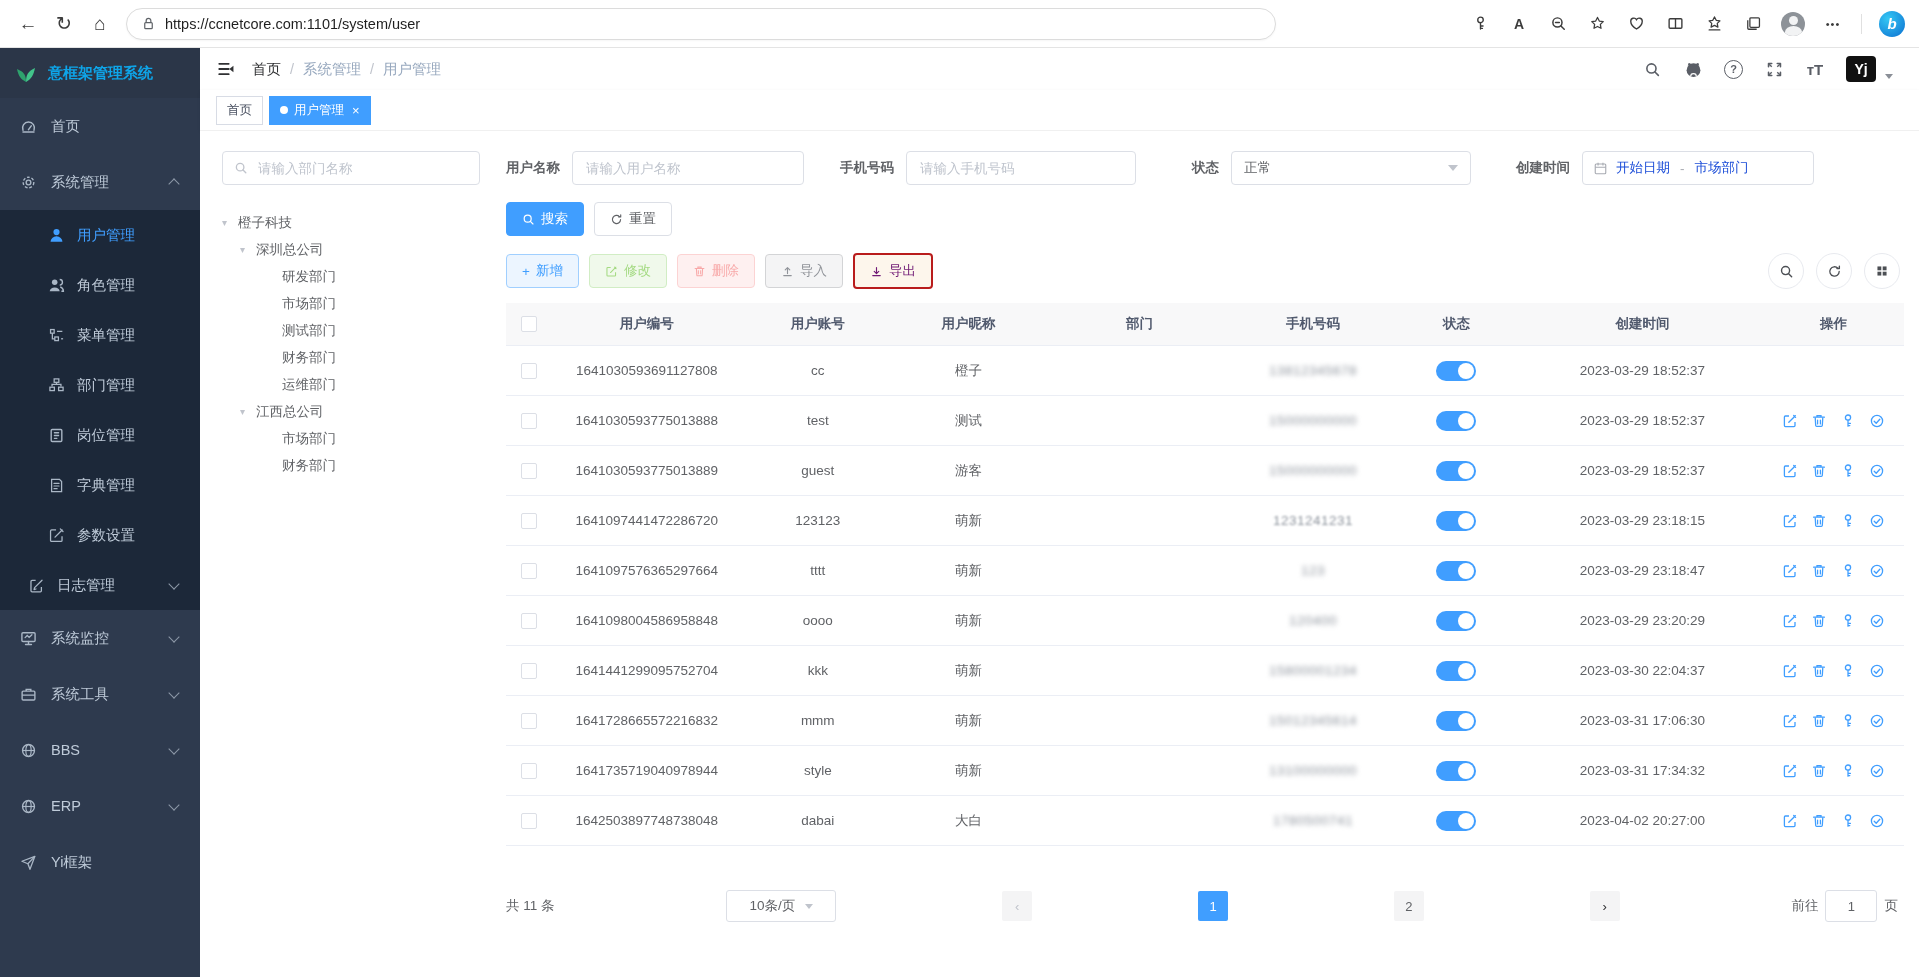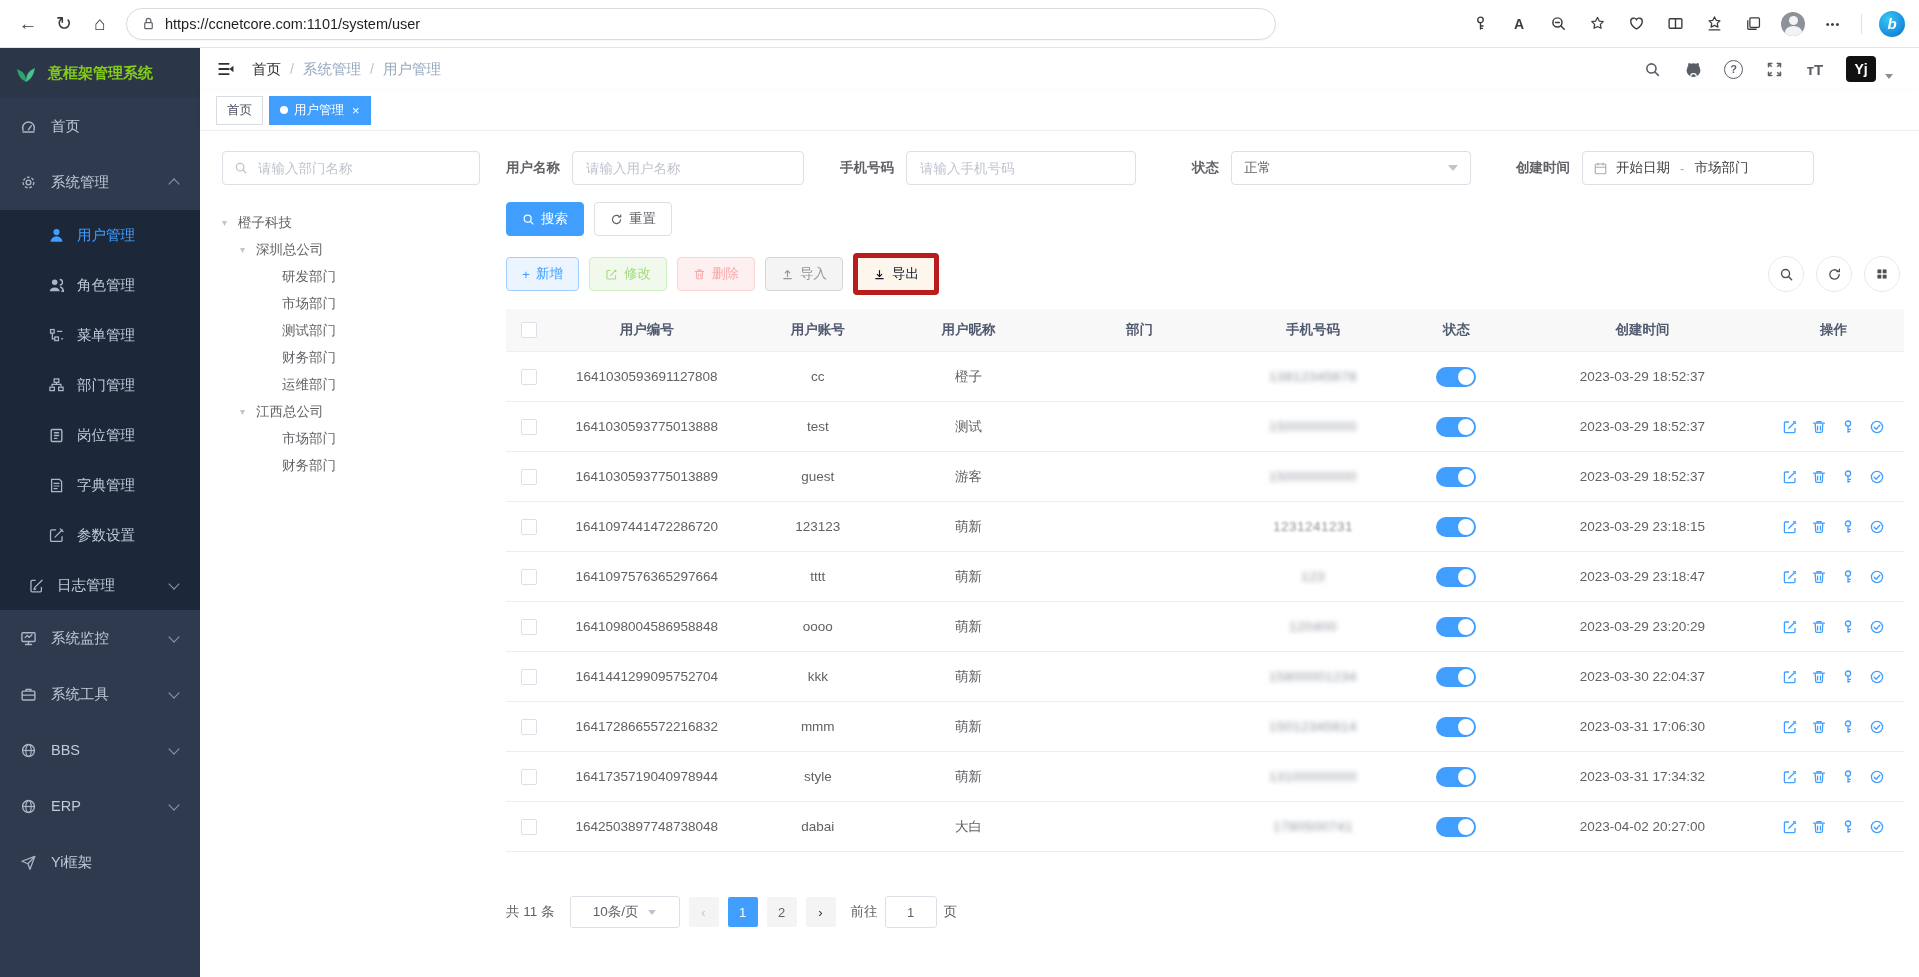--- a/index.html
+++ b/index.html
@@ -14,21 +14,21 @@
   .bico{width:22px;height:22px;display:flex;align-items:center;justify-content:center;font-size:15px;color:#3c3c3c;cursor:pointer;}
   .avatar-edge{width:24px;height:24px;border-radius:50%;background:#8d9298;position:relative;overflow:hidden;}
   .avatar-edge::before{content:"";position:absolute;left:7.5px;top:4px;width:9px;height:9px;border-radius:50%;background:#f2f3f4;}
   .avatar-edge::after{content:"";position:absolute;left:3.5px;top:14.5px;width:17px;height:12px;border-radius:50% 50% 0 0;background:#f2f3f4;}
   .bing{width:26px;height:26px;border-radius:50%;background:radial-gradient(circle at 35% 30%,#35c7f4,#0b6fd0);color:#fff;font-weight:bold;font-size:15px;display:flex;align-items:center;justify-content:center;font-style:italic;}
   .vdiv{width:1px;height:20px;background:#e0e0e0;}
   
   .app{display:flex;height:929px;}
   .sidebar{width:200px;background:#2e3a4e;flex-shrink:0;color:#bfcbd9;overflow:hidden;}
   .logo{height:50px;display:flex;align-items:center;gap:10px;padding:0 14px;background:#2b3648;}
-  .logo .ttl{color:#84cc16;font-weight:bold;font-size:15px;white-space:nowrap;}
+  .logo .ttl{color:#0ea5e9;font-weight:bold;font-size:15px;white-space:nowrap;}
   .mi{height:56px;display:flex;align-items:center;gap:14px;padding:0 20px;font-size:14.5px;cursor:pointer;position:relative;}
   .mi .lbl{flex:0 0 auto;}
   .sub{background:#1c2839;}
   .smi{height:50px;display:flex;align-items:center;gap:12px;padding:0 20px 0 48px;font-size:14.5px;cursor:pointer;background:#1c2839;}
   .smi.active{color:#409eff;}
   .chev{width:7px;height:7px;border-right:1.5px solid #8d99a8;border-bottom:1.5px solid #8d99a8;position:absolute;right:22px;}
   .chev.down{transform:rotate(45deg);margin-top:-3px;}
   .chev.up{transform:rotate(-135deg);margin-top:3px;}
   .micon{width:17px;height:17px;color:#aab7c6;flex-shrink:0;}
   .smi.active .micon{color:#409eff;}
@@ -58,46 +58,46 @@
   .tree{margin-top:24px;}
   .trow{height:27px;display:flex;align-items:center;font-size:13.5px;color:#606266;cursor:pointer;}
   .tcaret{width:16px;color:#c0c4cc;font-size:10px;flex-shrink:0;}
   .rightcol{flex:1;min-width:0;display:flex;flex-direction:column;}
   .frow{display:flex;align-items:center;}
   .flabel{font-weight:bold;color:#606266;font-size:13.5px;margin-right:12px;white-space:nowrap;}
   .fitem{display:flex;align-items:center;}
   .selbox{width:240px;height:34px;border:1px solid #dcdfe6;border-radius:4px;display:flex;align-items:center;padding:0 12px;box-sizing:border-box;color:#606266;font-size:13.5px;cursor:pointer;background:#fff;}
   .selbox .caret{margin-left:auto;width:0;height:0;border-left:5px solid transparent;border-right:5px solid transparent;border-top:6px solid #c0c4cc;}
   .datebox{width:232px;height:34px;border:1px solid #dcdfe6;border-radius:4px;display:flex;align-items:center;padding:0 10px;box-sizing:border-box;gap:8px;font-size:13.5px;background:#fff;}
-  .datebox .plc{color:#404040;}
+  .datebox .plc{color:#1d4ed8;}
   .datebox .mid{color:#a8abb2;margin:0 2px;}
   .btnrow{margin-top:17px;display:flex;gap:10px;}
   .btn{height:33px;padding:16px 15px;border-radius:4px;border:1px solid #dcdfe6;background:#fff;color:#606266;font-size:13.5px;display:inline-flex;align-items:center;gap:6px;cursor:pointer;font-family:inherit;}
   .btn-primary{background:#409eff;border-color:#409eff;color:#fff;}
   .actrow{margin-top:17px;display:flex;align-items:center;gap:10px;}
   .btn-pblue{background:#ecf5ff;border:1px solid #a0cfff;color:#409eff;}
   .btn-pgreen{background:#f0f9eb;border:1px solid #d1edc4;color:#a4da82;}
   .btn-pred{background:#fef0f0;border:1px solid #fcd3d3;color:#f8a8a8;}
   .btn-pgray{background:#f4f4f5;border:1px solid #d3d4d6;color:#909399;}
-  .btn-porange{background:#fdf6ec;border:5px solid #b91c1c;color:#0f172a;}
+  .btn-porange{background:#fdf6ec;border:2px solid #b91c1c;color:#701a75;}
   .actright{margin-left:auto;display:flex;gap:12px;padding-right:4px;}
   .cbtn{width:34px;height:34px;border-radius:50%;border:1px solid #e8eaef;background:#fff;display:flex;align-items:center;justify-content:center;color:#4c4f54;cursor:pointer;}
   
   table.grid{width:100%;border-collapse:collapse;table-layout:fixed;margin-top:14px;}
   .grid th{background:#f8f8f9;color:#515a6e;font-size:13.5px;font-weight:bold;height:42px;border-bottom:1px solid #ebeef5;text-align:center;padding:0;}
   .grid td{height:49px;border-bottom:1px solid #ebeef5;text-align:center;font-size:13.5px;color:#606266;padding:0;white-space:nowrap;}
   .cb{width:14px;height:14px;border:1px solid #dcdfe6;border-radius:2px;display:inline-block;background:#fff;vertical-align:middle;cursor:pointer;}
   .sw{width:40px;height:20px;border-radius:10px;background:#409eff;position:relative;display:inline-block;vertical-align:middle;cursor:pointer;}
   .sw::after{content:"";position:absolute;right:2px;top:2px;width:16px;height:16px;border-radius:50%;background:#fff;}
   .ph{filter:blur(2.4px);color:#8d939c;letter-spacing:.5px;}
   .ph-l{filter:blur(1.1px);}
   .ops{display:flex;align-items:center;justify-content:center;gap:13px;}
   .op{width:16px;height:16px;color:#409eff;cursor:pointer;}
   
-  .pager{display:flex;align-items:center;justify-content:flex-start;gap:9px;margin-top:44px;font-size:13.5px;color:#606266;padding-right:6px;}
+  .pager{display:flex;align-items:center;justify-content:space-between;gap:9px;margin-top:44px;font-size:13.5px;color:#606266;padding-right:6px;}
   .ptotal{margin-right:6px;}
   .psize{width:108px;height:30px;border:1px solid #dcdfe6;border-radius:3px;display:flex;align-items:center;justify-content:center;gap:10px;cursor:pointer;background:#fff;}
   .psize .caret{width:0;height:0;border-left:4px solid transparent;border-right:4px solid transparent;border-top:5px solid #c0c4cc;}
   .pbtn{min-width:30px;height:30px;border-radius:2px;background:#f4f4f5;display:flex;align-items:center;justify-content:center;cursor:pointer;font-size:13px;color:#606266;}
   .pbtn.prev{color:#c0c4cc;}
   .pbtn.cur{background:#409eff;color:#fff;}
   .goto{display:flex;align-items:center;gap:7px;margin-left:6px;}
   .goto input{width:46px;height:28px;border:1px solid #dcdfe6;border-radius:3px;text-align:center;font-size:13px;color:#606266;outline:none;font-family:inherit;}
 </style>
 </head>

